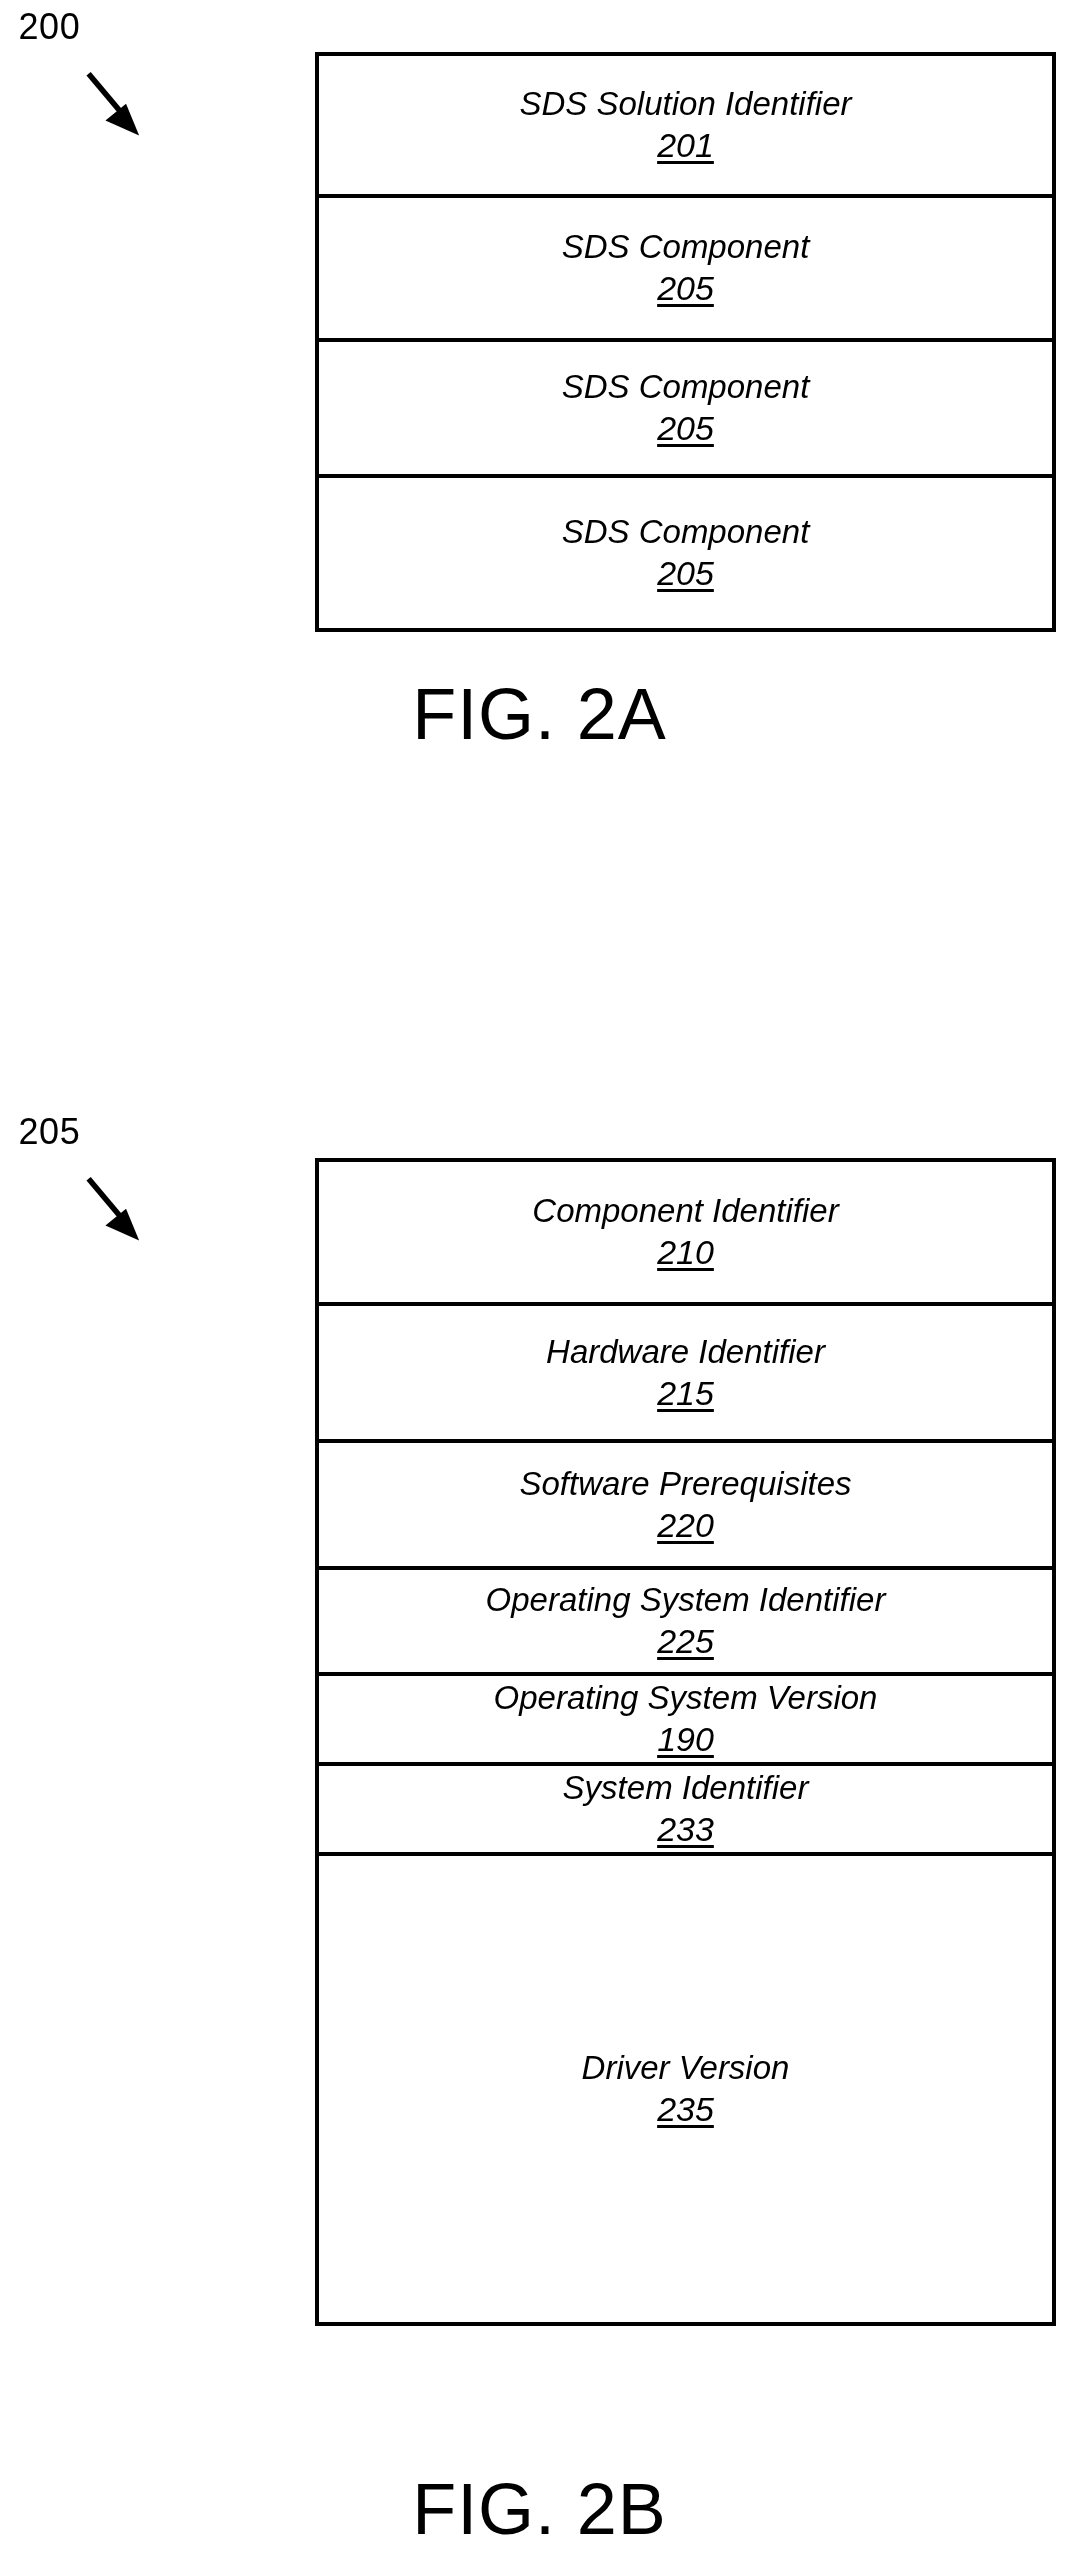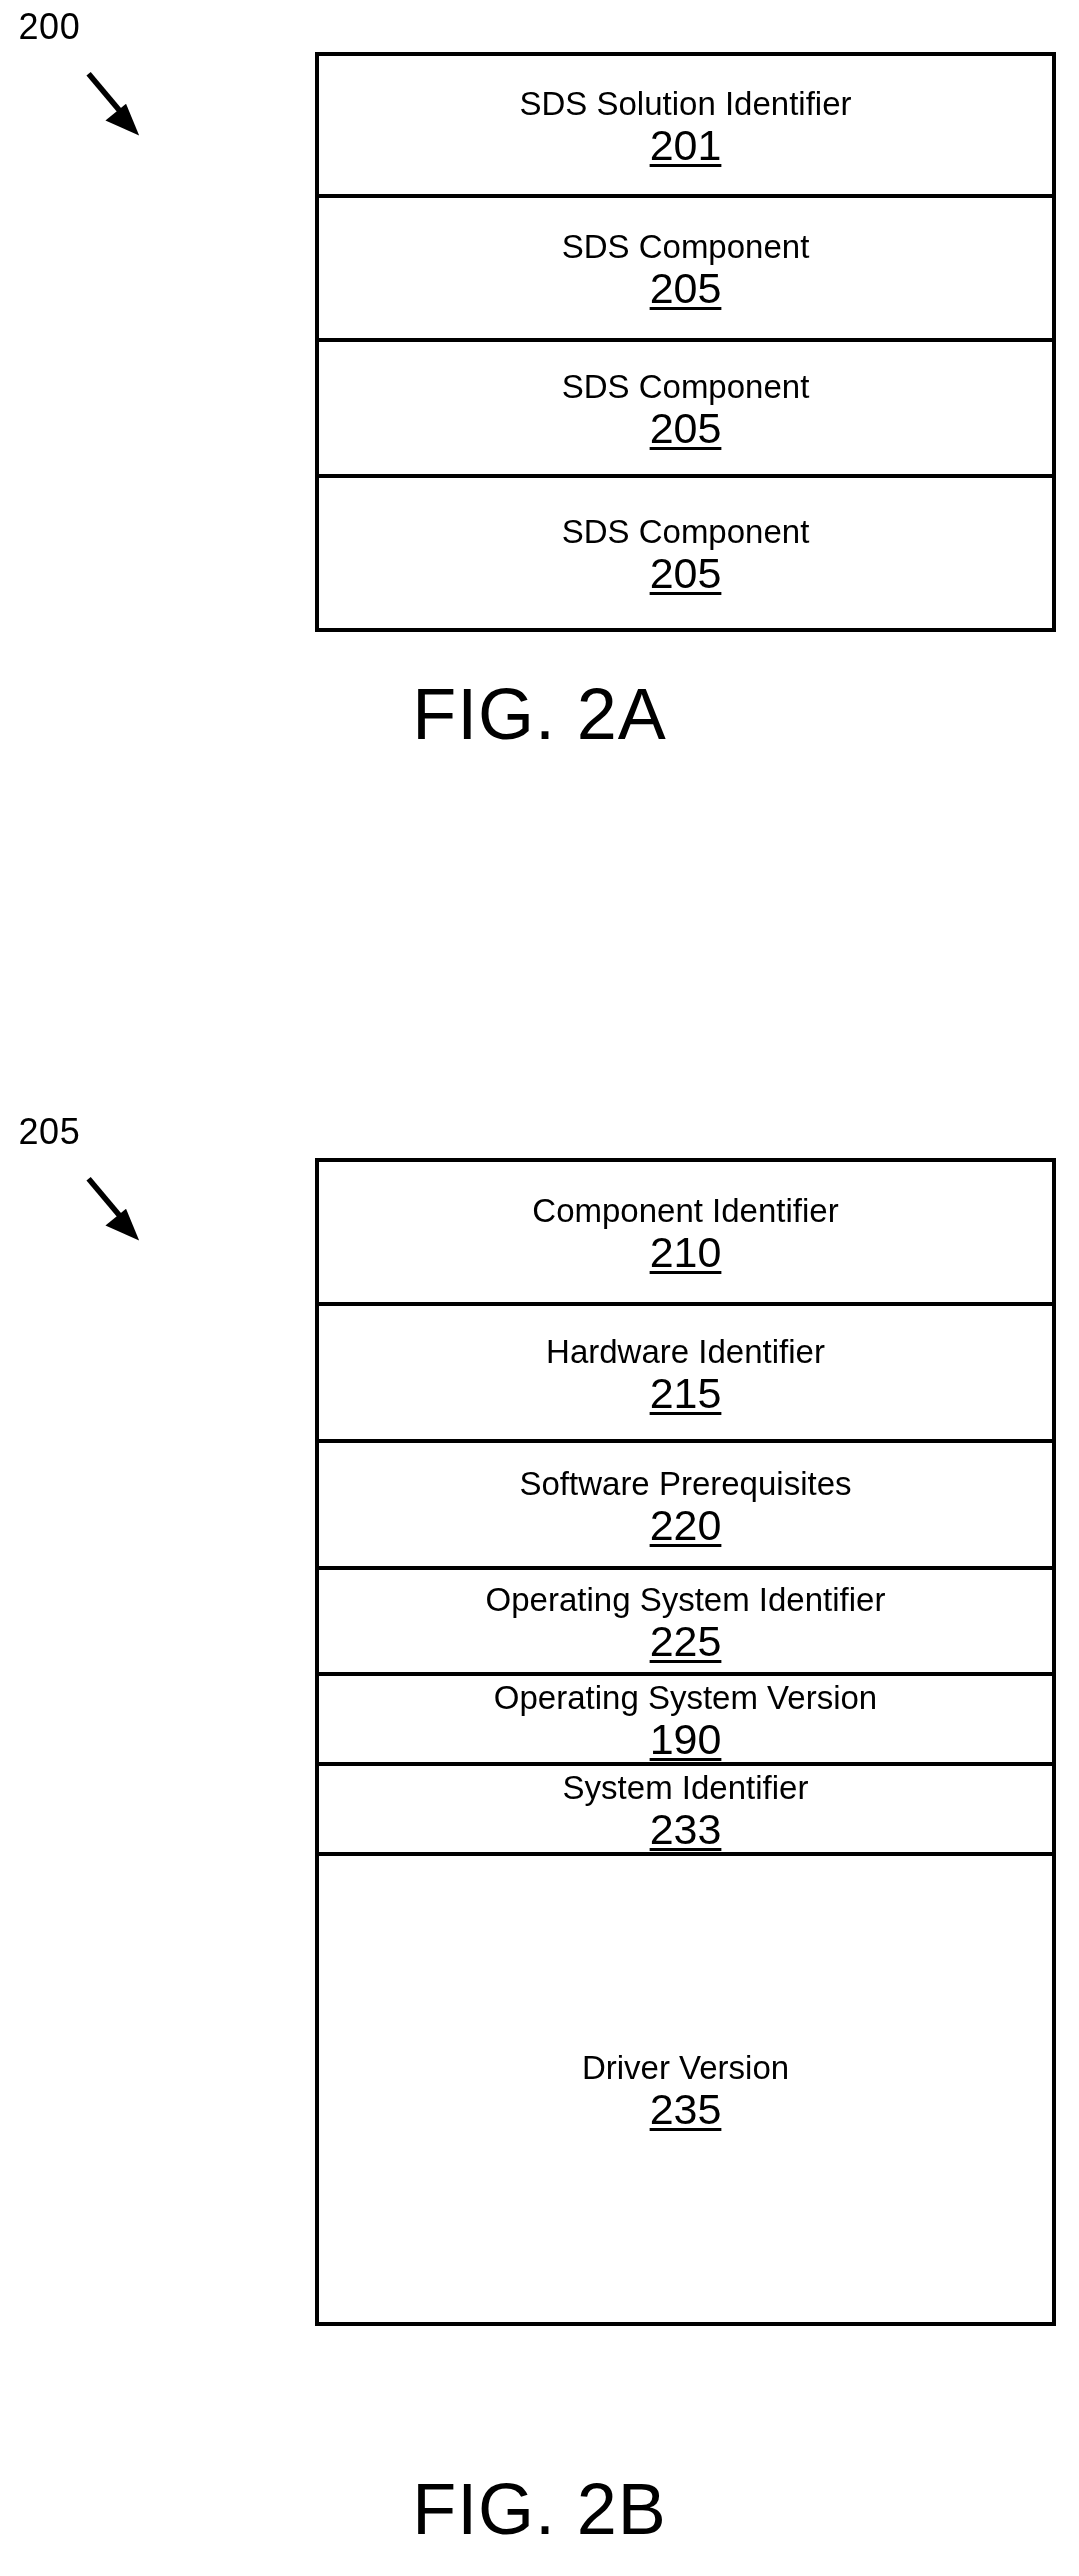--- a/index.html
+++ b/index.html
@@ -49,41 +49,42 @@
   }
 
   
   .block-table {
     position: absolute;
     box-sizing: border-box;
     border: 4.7px solid #000000;
     background: #ffffff;
     display: flex;
     flex-direction: column;
+    font-style: italic;
   }
   .block-row {
     box-sizing: border-box;
     border-bottom: 4.7px solid #000000;
     display: flex;
     flex-direction: column;
     align-items: center;
     justify-content: center;
     text-align: center;
     padding: 1.9px 9.4px;
   }
   .block-row:last-child {
     border-bottom: none;
   }
   .row-title {
     font-size: 33px;
     line-height: 41px;
     white-space: nowrap;
   }
   .row-number {
-    font-size: 43px;
+    font-size: 34px;
     line-height: 43px;
     text-decoration: underline;
     text-underline-offset: 3.7px;
     text-decoration-thickness: 2.8px;
   }
 
   
   .fig-caption {
     position: absolute;
     width: 1079px;

